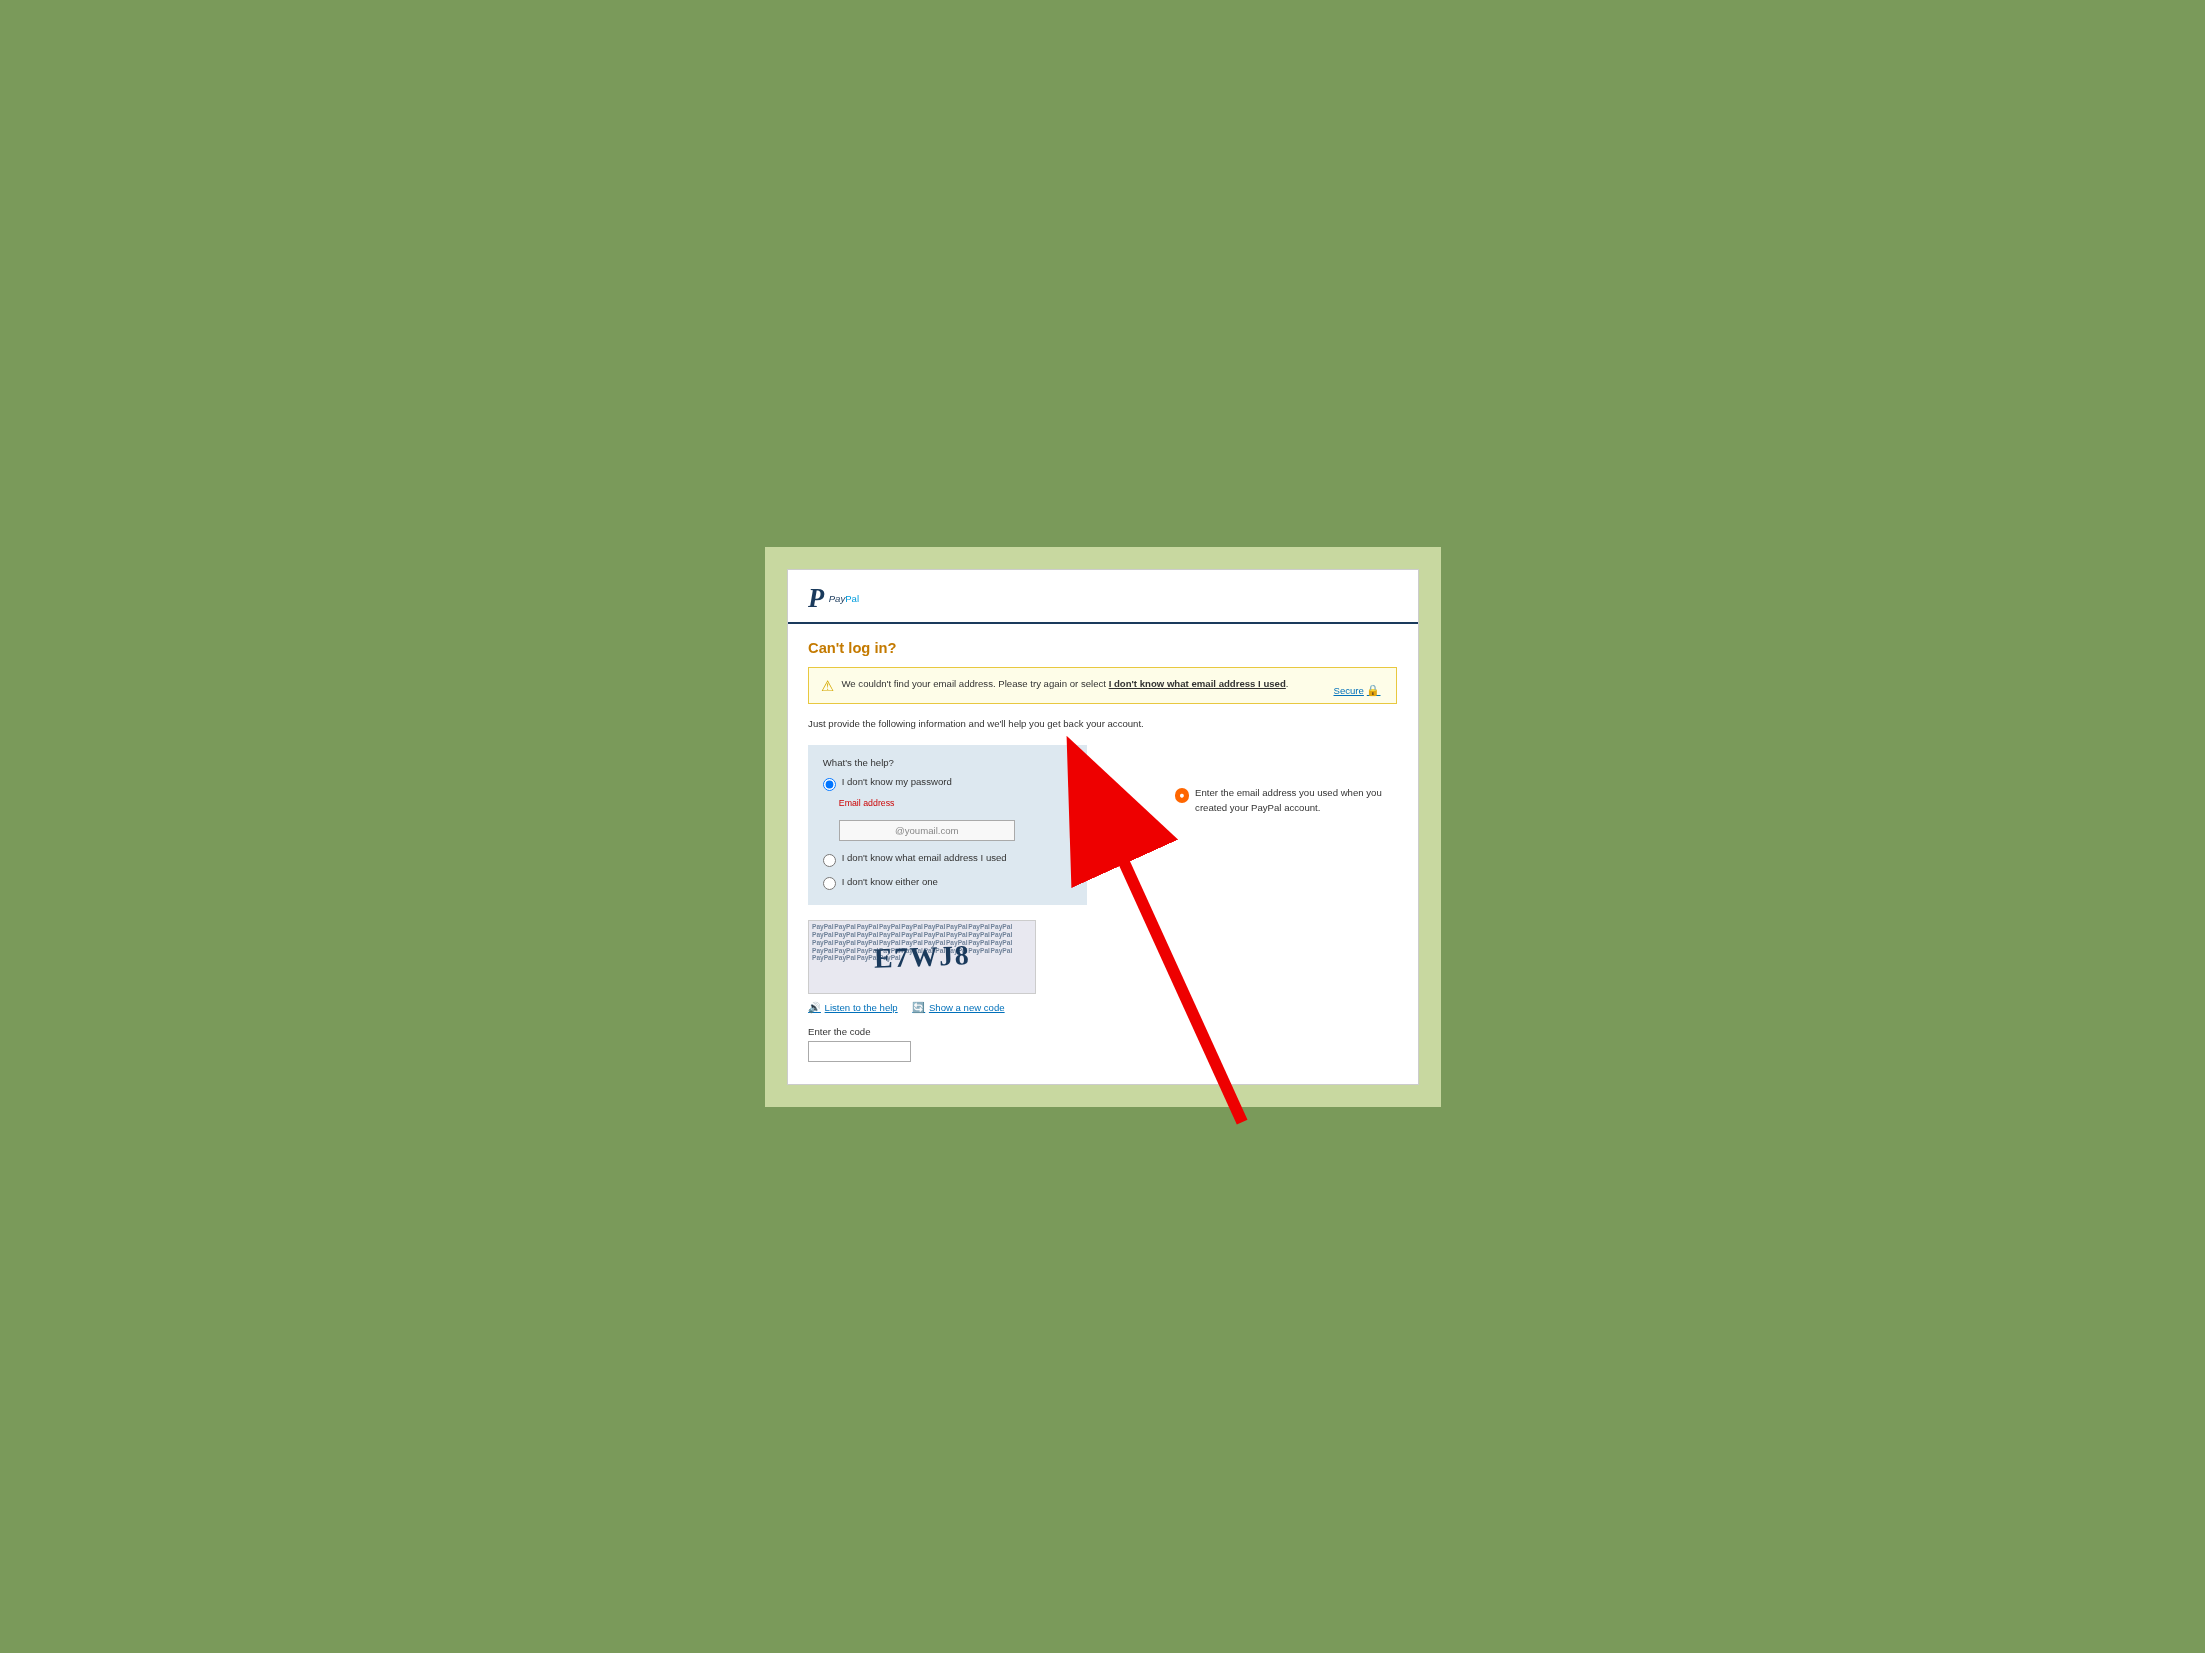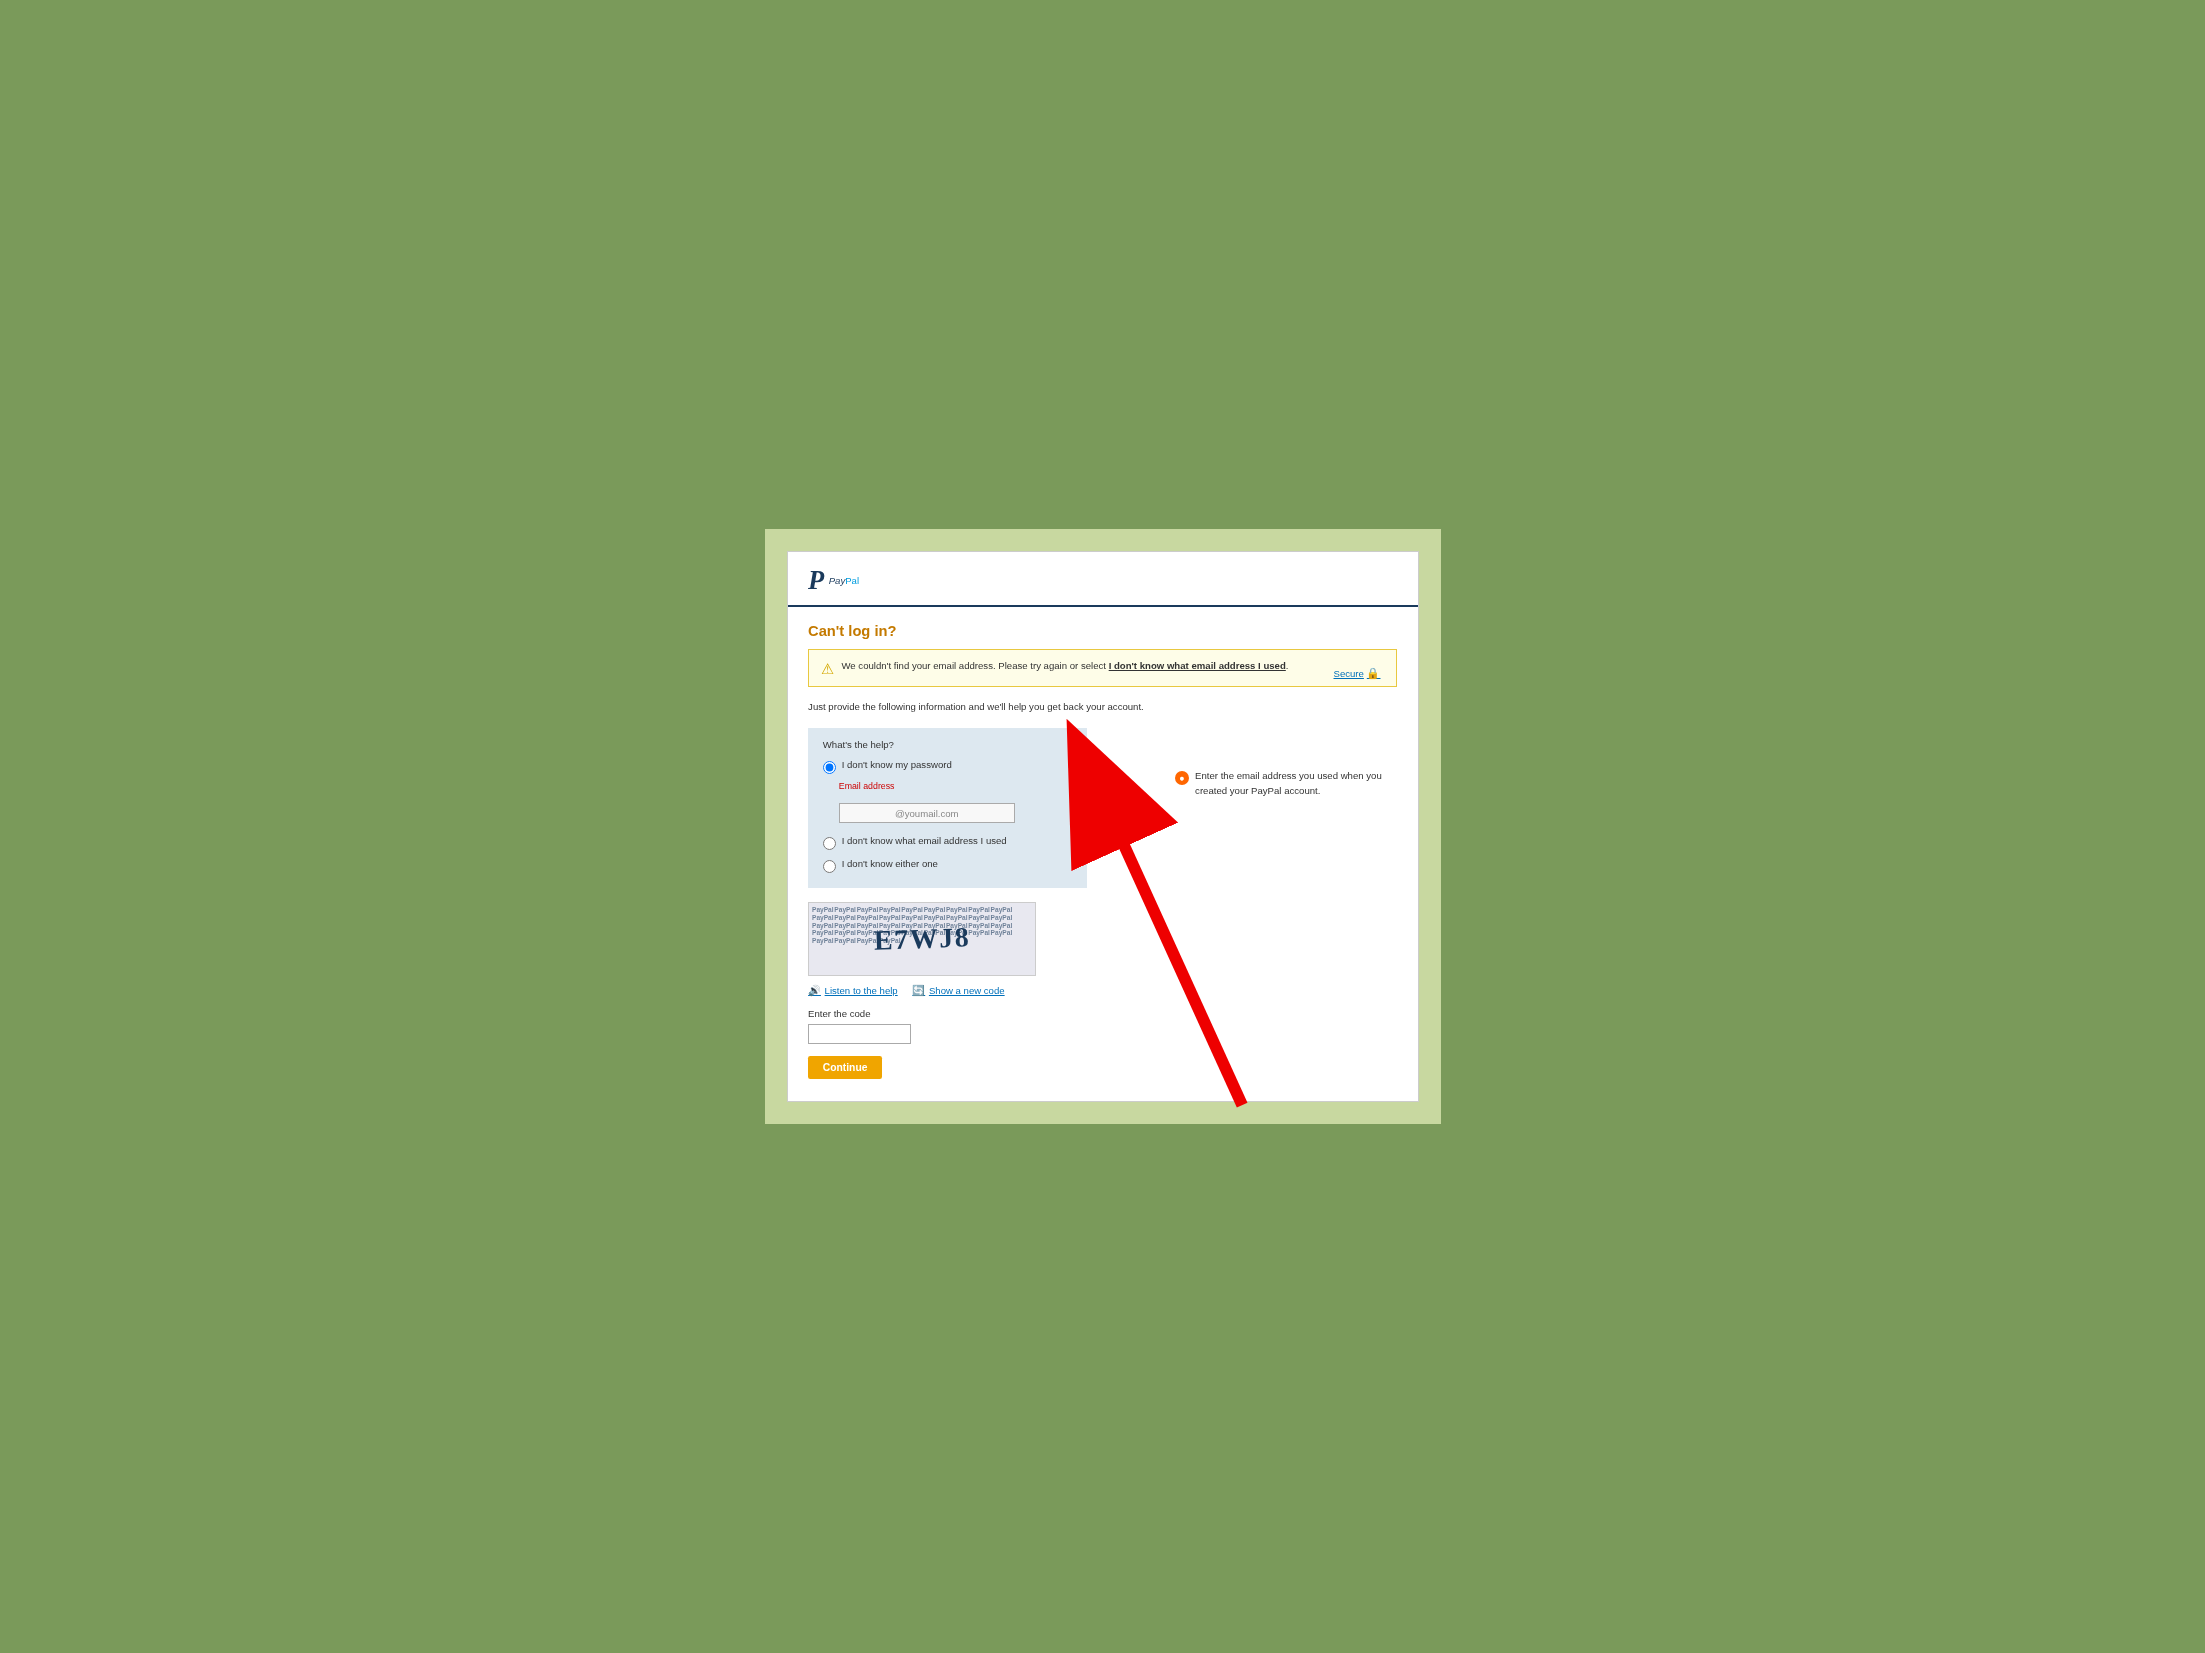--- a/index.html
+++ b/index.html
@@ -390,23 +390,20 @@
             <span>Show a new code</span>
           </a>
         </div>
       </div>
 
       
       <div class="enter-code-label">Enter the code</div>
       <input type="text" class="code-input" style="">
 
       
-      <div>
-        <button class="continue-btn">Continue</button>
-      </div>
 
       
       <div class="help-balloon">
         <div class="help-icon">●</div>
         <div class="help-text">Enter the email address you used when you created your PayPal account.</div>
       </div>
 
       
       <svg class="arrow-overlay" viewBox="0 0 860 800" xmlns="http://www.w3.org/2000/svg">
 

